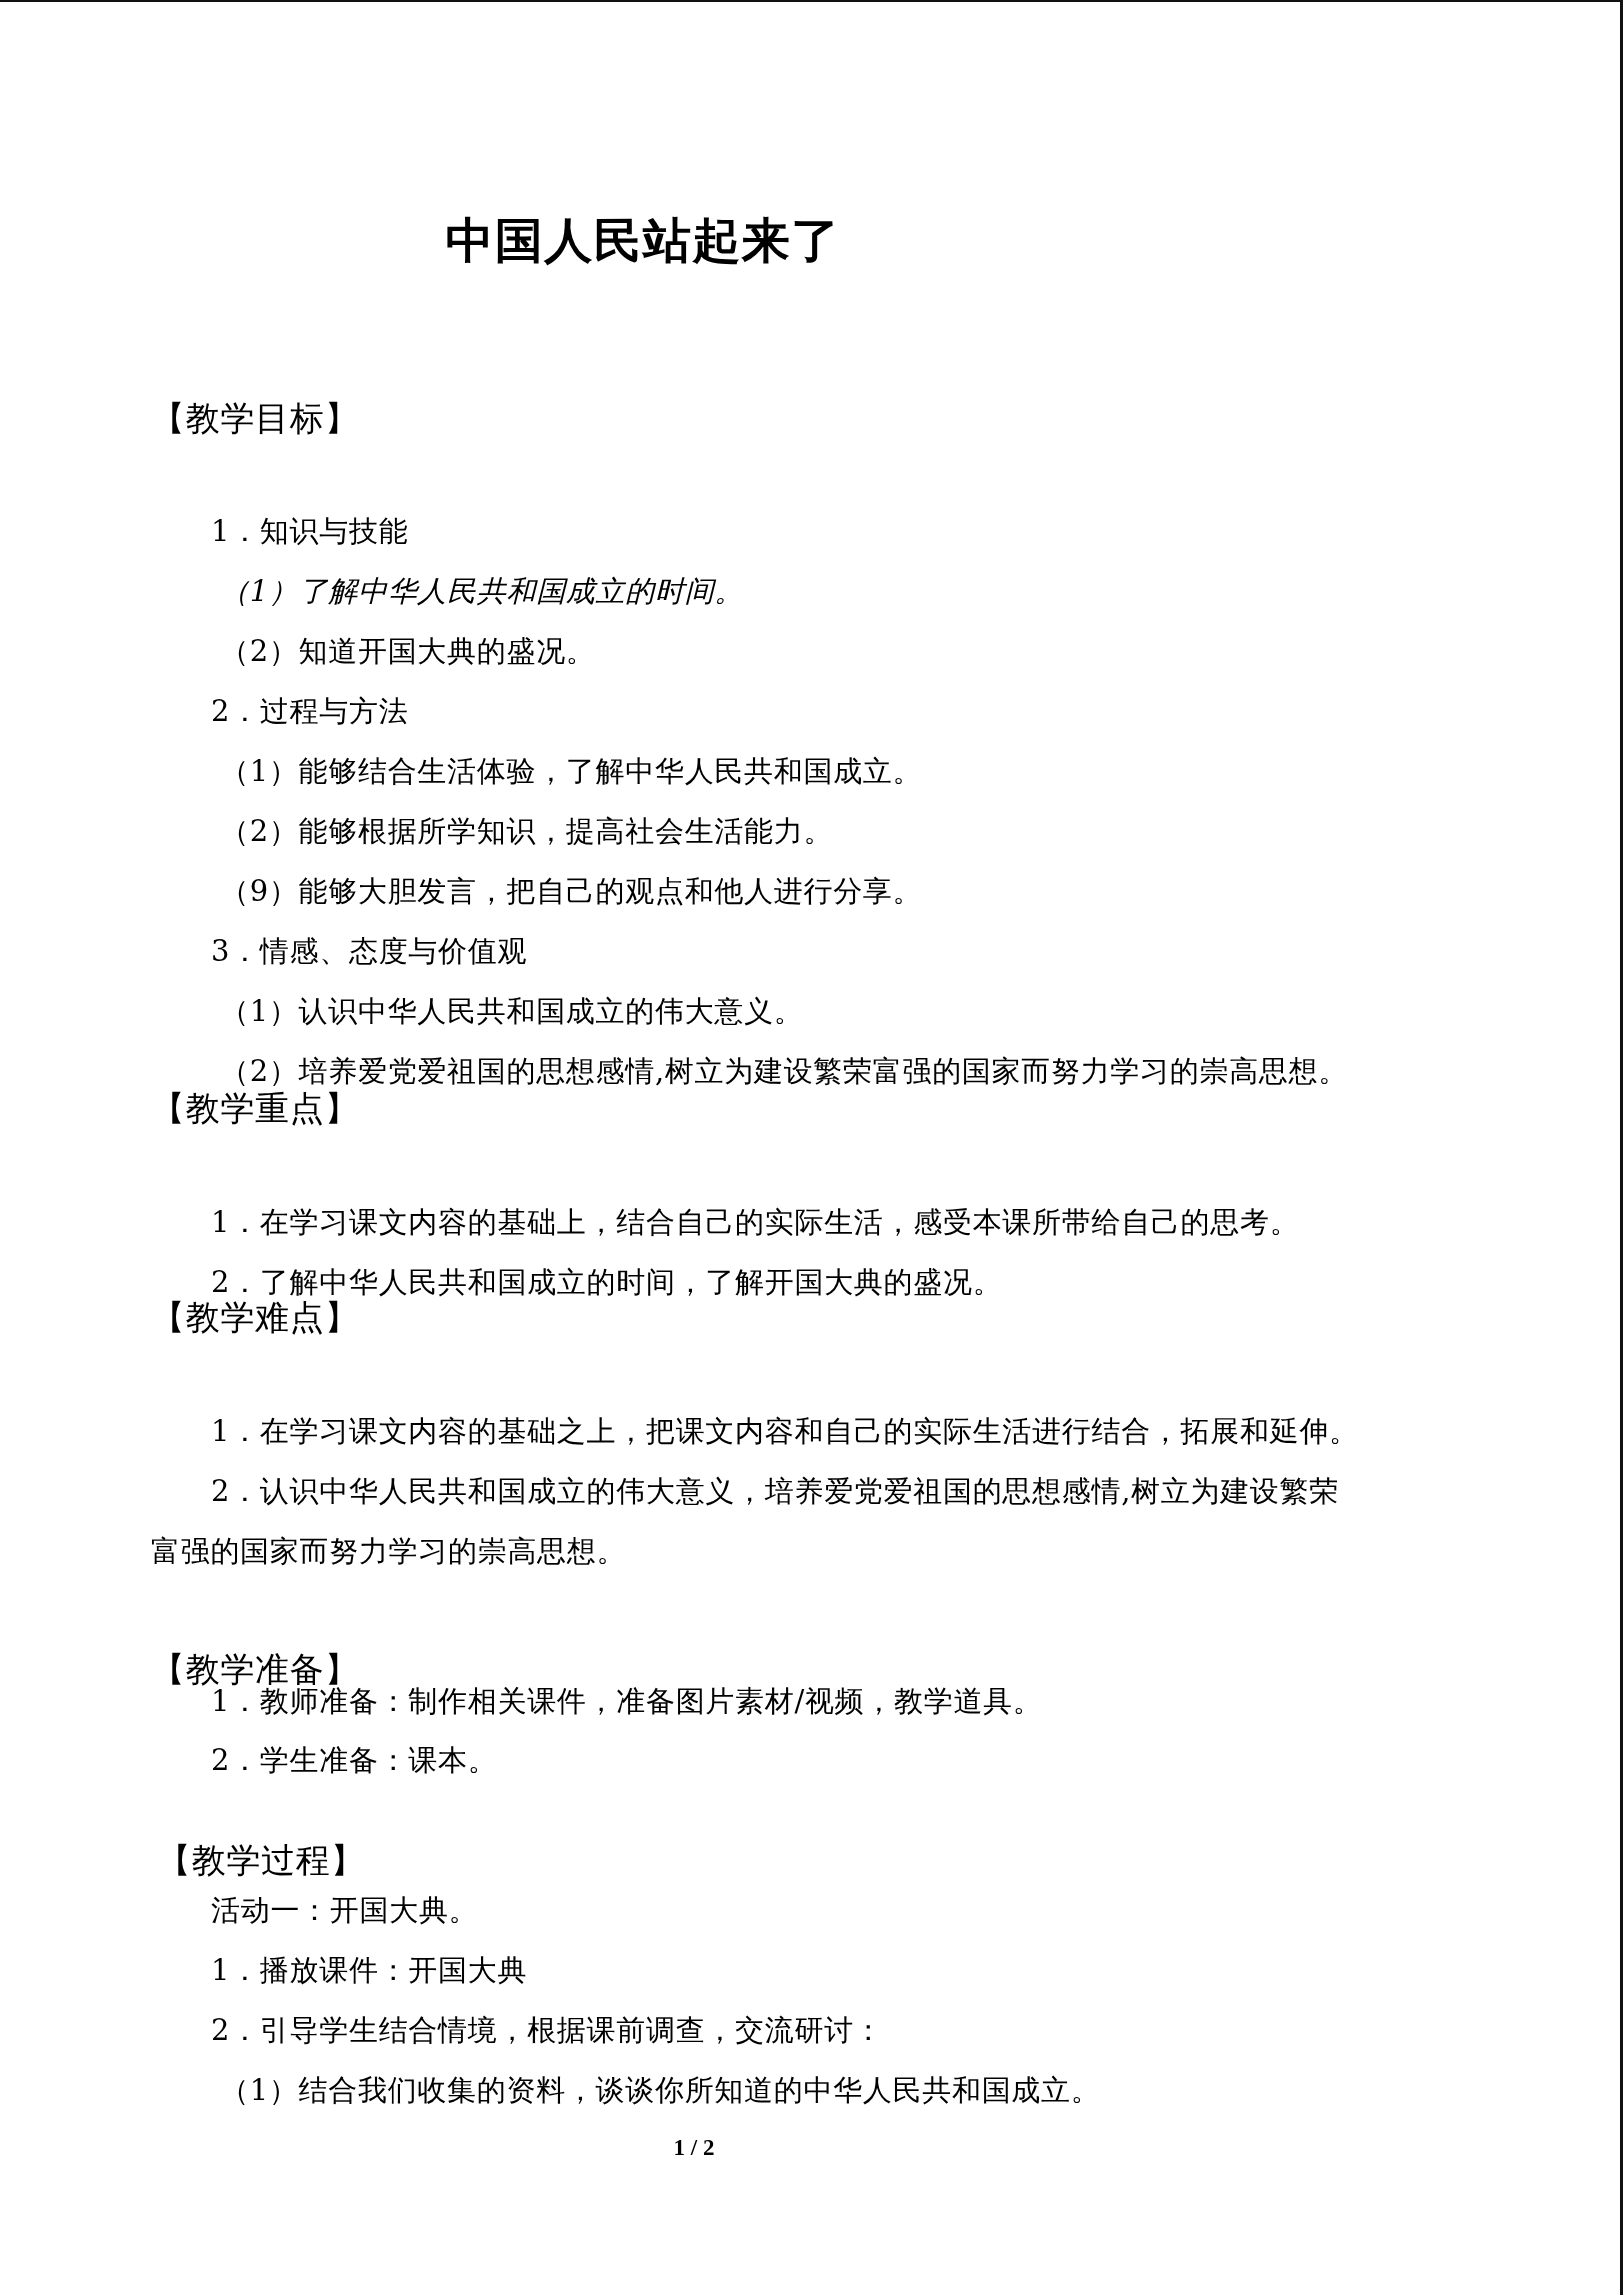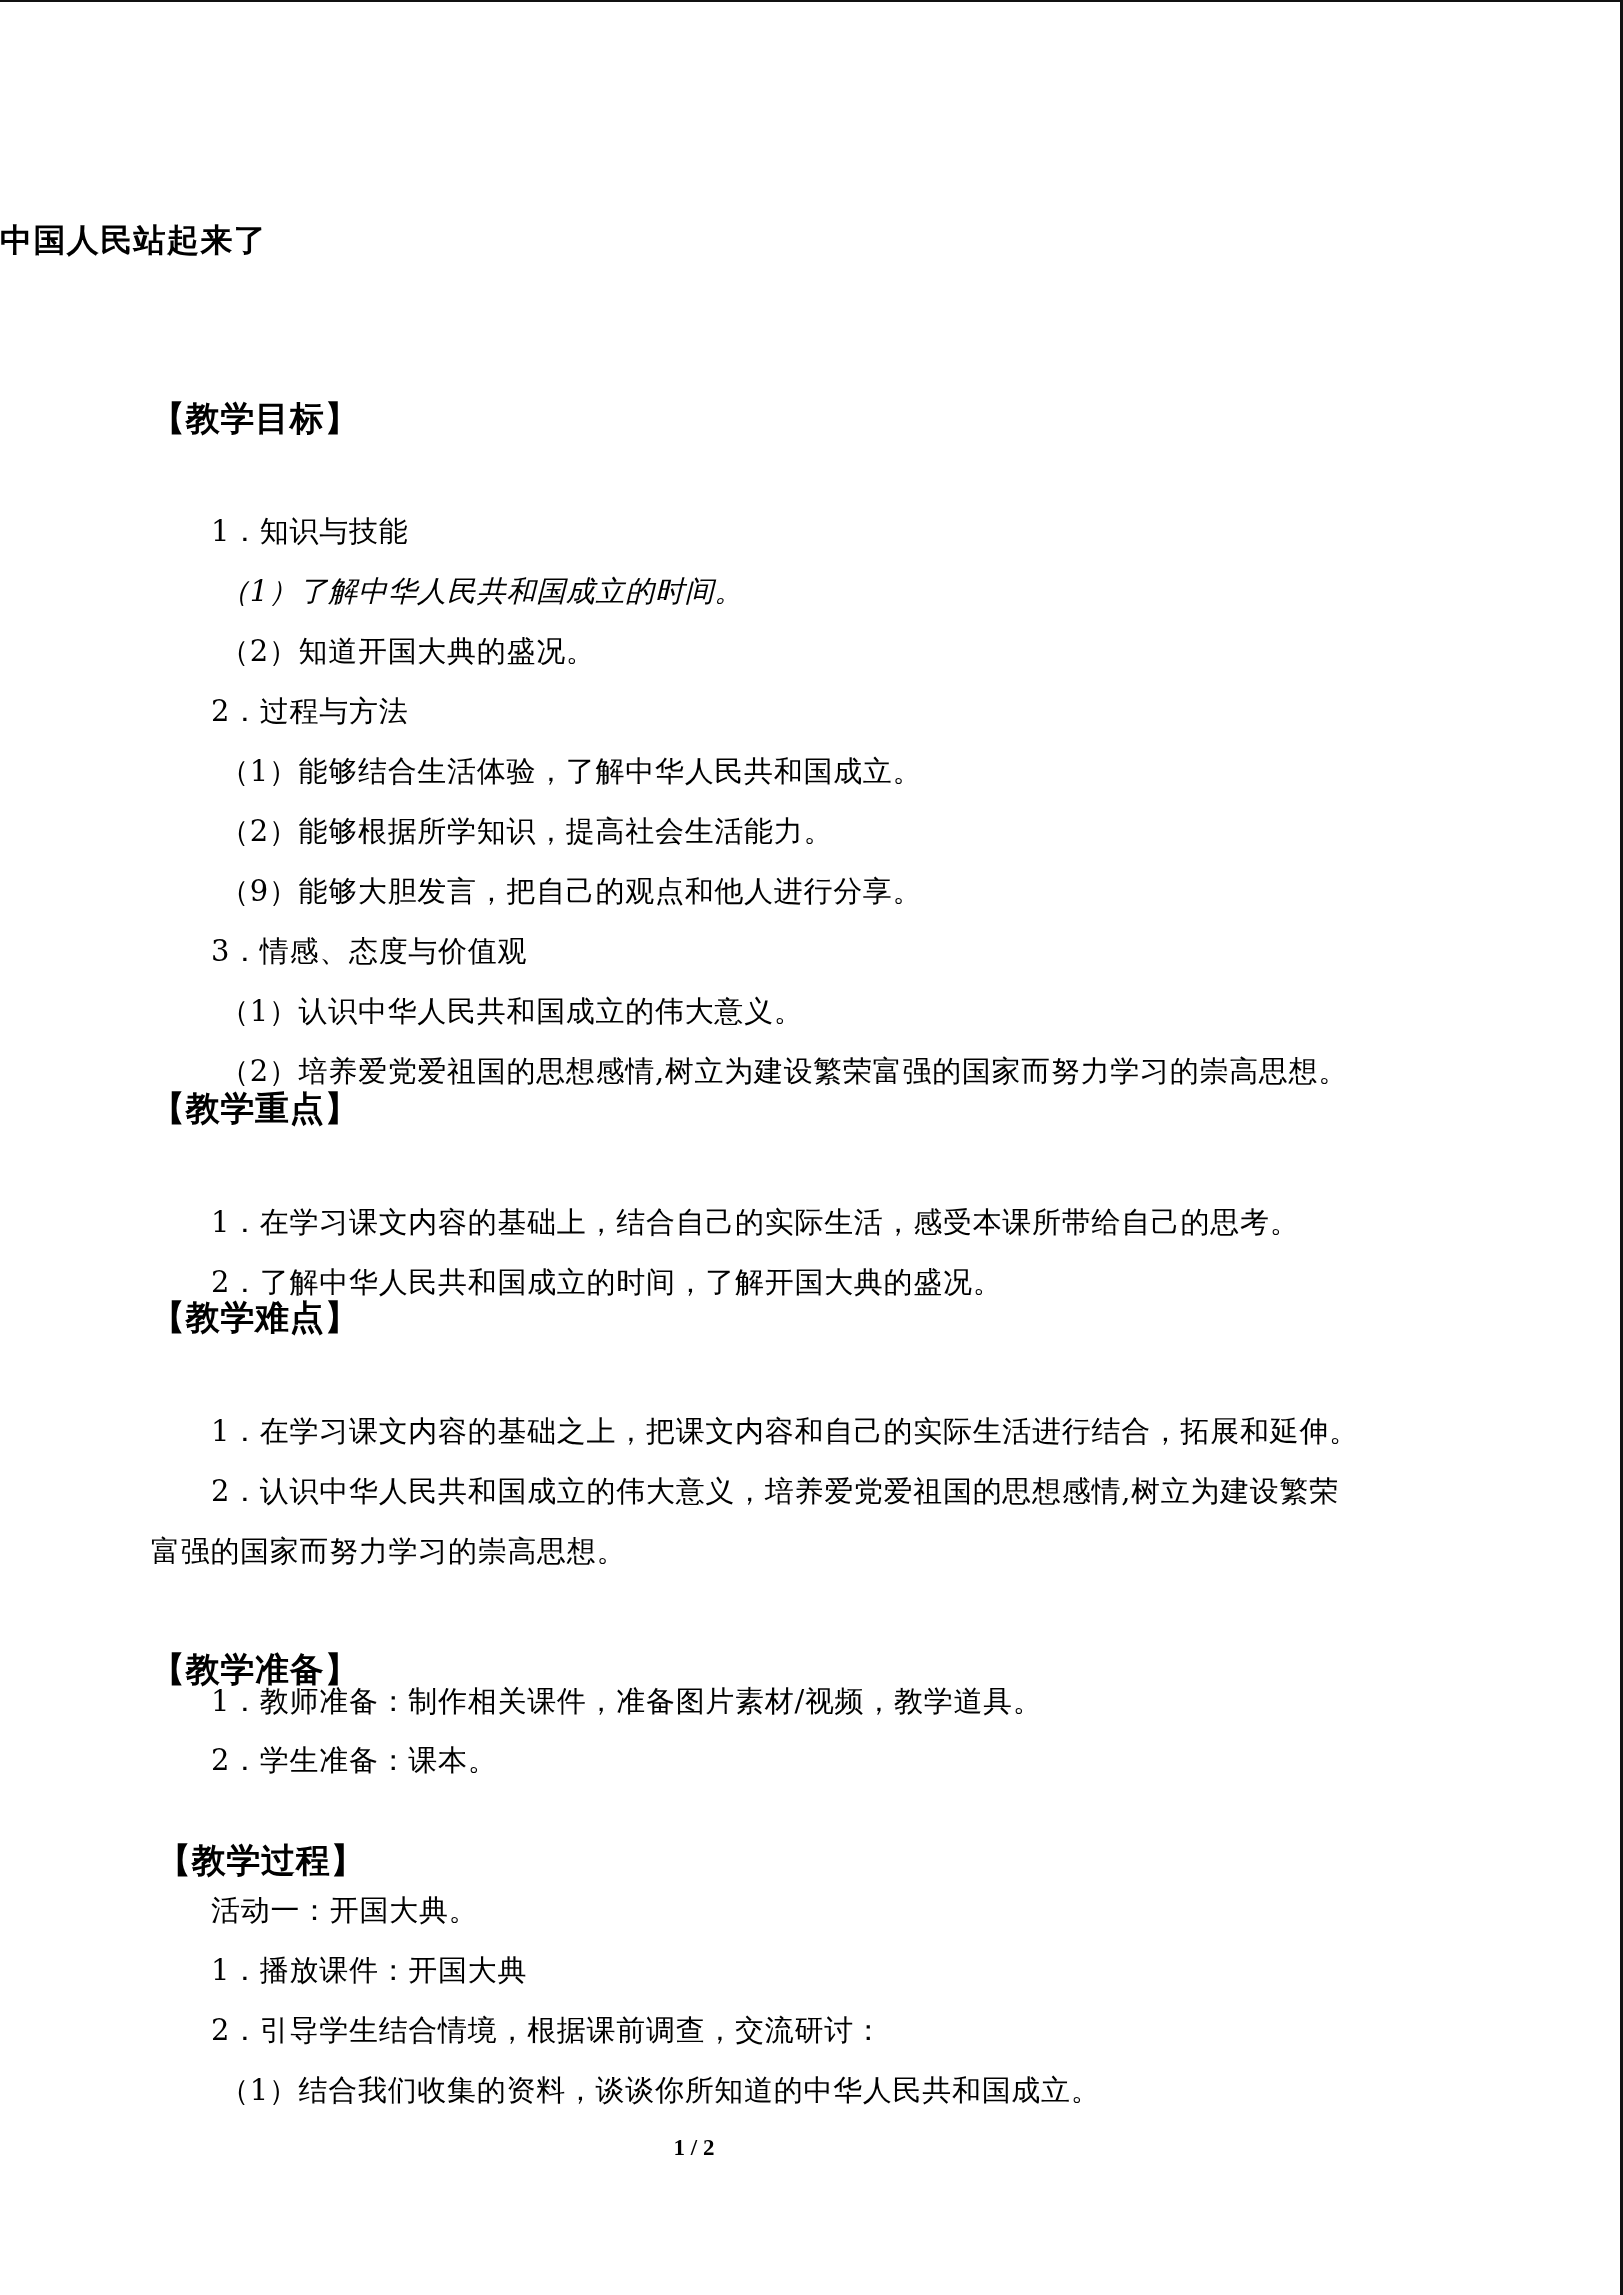--- a/index.html
+++ b/index.html
@@ -22,31 +22,31 @@
     }
     .page-border-right {
       position: absolute; right: 0; top: 0;
       width: 2.7px; height: 2295px;
       background: #111111;
     }
     .doc-title {
       position: absolute;
       left: 0; top: 213px;
       width: 1286px;
-      text-align: left;
-      font-size: 32px;
+      text-align: center;
+      font-size: 48px;
       font-weight: bold;
       line-height: 55px;
       letter-spacing: 1.4px;
     }
     .section-heading {
       position: absolute;
       left: 151px;
       font-size: 34px;
-      font-weight: bold;
+      font-weight: normal;
       line-height: 48px;
       white-space: nowrap;
       letter-spacing: 0.7px;
     }
     .line {
       position: absolute;
       font-size: 29px;
       line-height: 41px;
       white-space: nowrap;
       letter-spacing: 0.7px;

